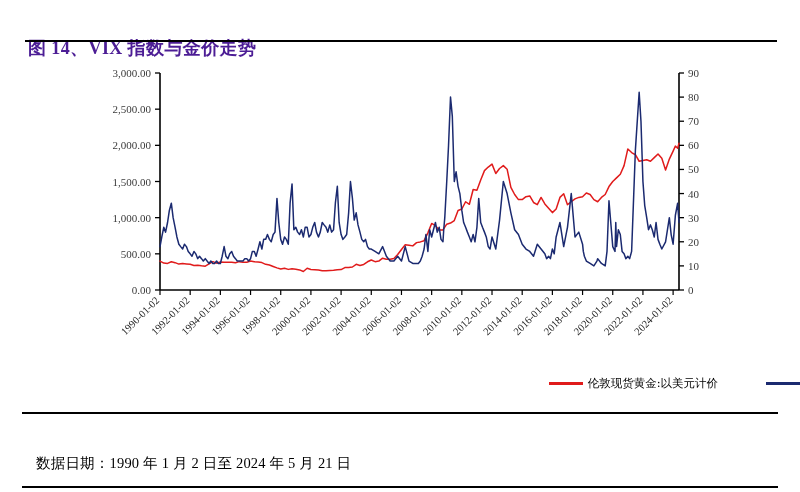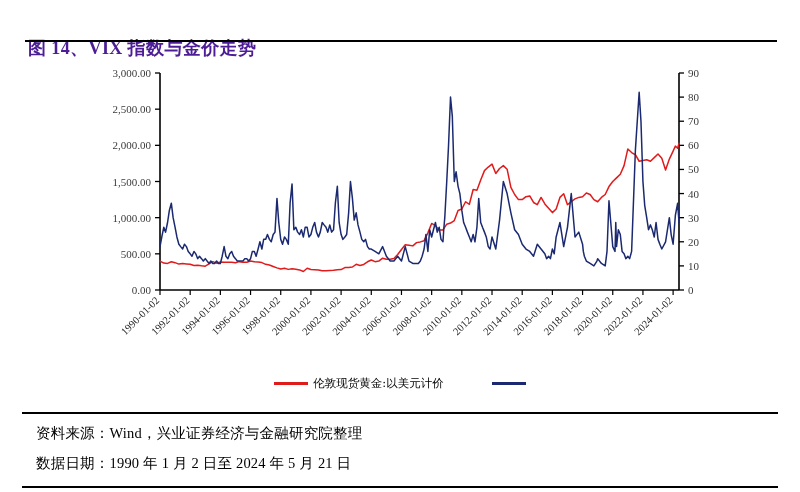--- a/index.html
+++ b/index.html
@@ -77,21 +77,21 @@
   }
 
   
   #legend {
     position: absolute;
     left: 0;
     top: 372px;
     width: 800px;
     height: 22px;
     display: flex;
-    justify-content: center;
+    justify-content: flex-end;
     align-items: center;
     gap: 48px;
   }
   .legend-item {
     display: flex;
     align-items: center;
     gap: 5px;
     font-family: "DejaVu Serif", "Liberation Serif", serif;
     font-size: 11.5px;
     color: #000;
@@ -246,18 +246,17 @@
       <span class="legend-swatch" id="sw-gold" style="background: rgb(224, 27, 27);"></span>
       <span>伦敦现货黄金:以美元计价</span>
     </div>
     <div class="legend-item">
       <span class="legend-swatch" id="sw-vix" style="background: rgb(27, 42, 112);"></span>
     </div>
   </div>
 
   <div id="footer">
     <div id="footer-rule-top"></div>
-    <div class="footer-line" id="footer-source">资料来源：Wind，兴业证券经济与金融研究院整理</div>
     <div class="footer-line" id="footer-daterange">数据日期：1990 年 1 月 2 日至 2024 年 5 月 21 日</div>
     <div id="footer-rule-bottom"></div>
   </div>
 
 </div>
 
 </body></html>

